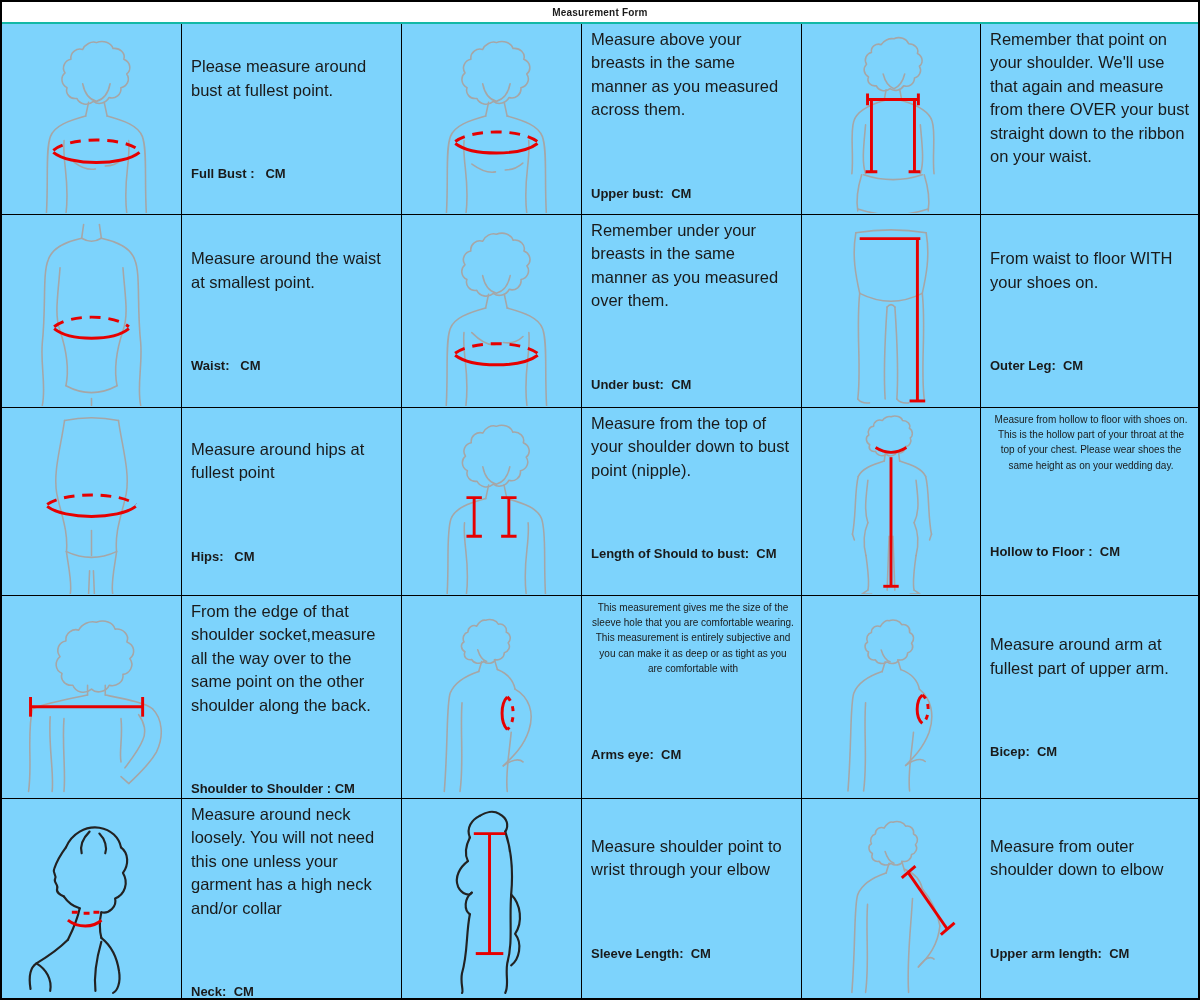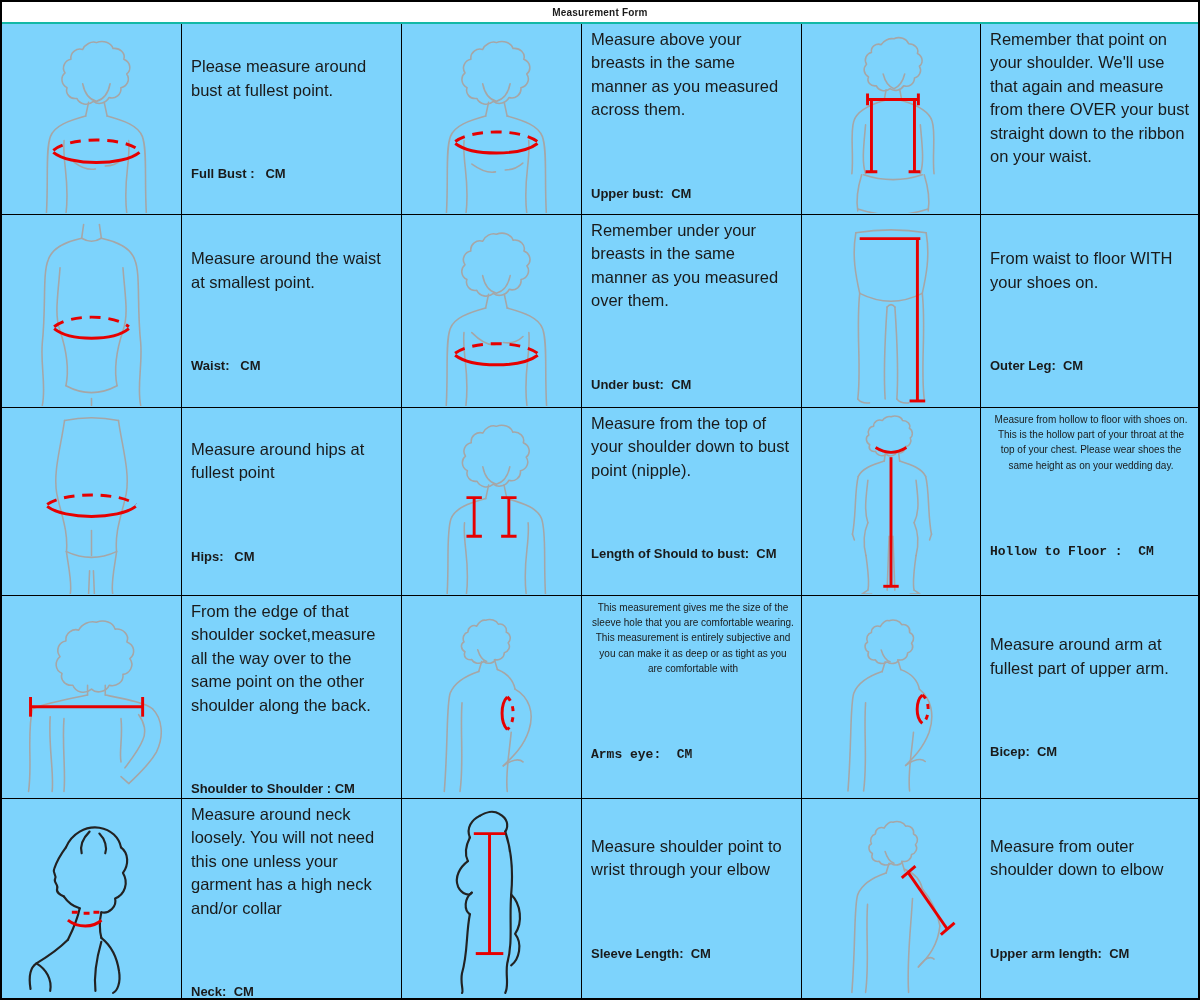--- a/index.html
+++ b/index.html
@@ -14,21 +14,21 @@
   .cell:nth-child(n+25){border-bottom:none;}
   .img-cell{padding:1px;}
   .img-cell svg{display:block;width:100%;height:100%;}
   .text-cell{padding:4px 6px 4px 9px;display:flex;flex-direction:column;}
   .vcenter{justify-content:center;}
   .vtop{justify-content:flex-start;}
   .instr{font-size:16.5px;line-height:1.42;white-space:pre-wrap;}
   .label{font-size:13px;font-weight:bold;line-height:1.35;margin-top:15px;white-space:pre-wrap;}
   .tight .label{margin-top:8px;}
   .small .instr{font-size:10px;line-height:1.52;text-align:center;}
-  .small .label{margin-top:22px;font-family:Liberation Mono, monospace;}
+  .small .label{margin-top:22px;}
   
   .sk path{stroke:var(--sketch,#a6a6a6);stroke-width:1.6;fill:none;stroke-linecap:round;stroke-linejoin:round;}
   .ink path{stroke:var(--ink,#222);stroke-width:2.2;fill:none;stroke-linecap:round;stroke-linejoin:round;}
   .red path{stroke:var(--accent,#e60000);stroke-width:3;fill:none;stroke-linecap:butt;}
   .red path.dash{stroke-dasharray:11 8;}
   .red path.dots{stroke-dasharray:5 6;}
 </style>
 </head>
 <body>
 

